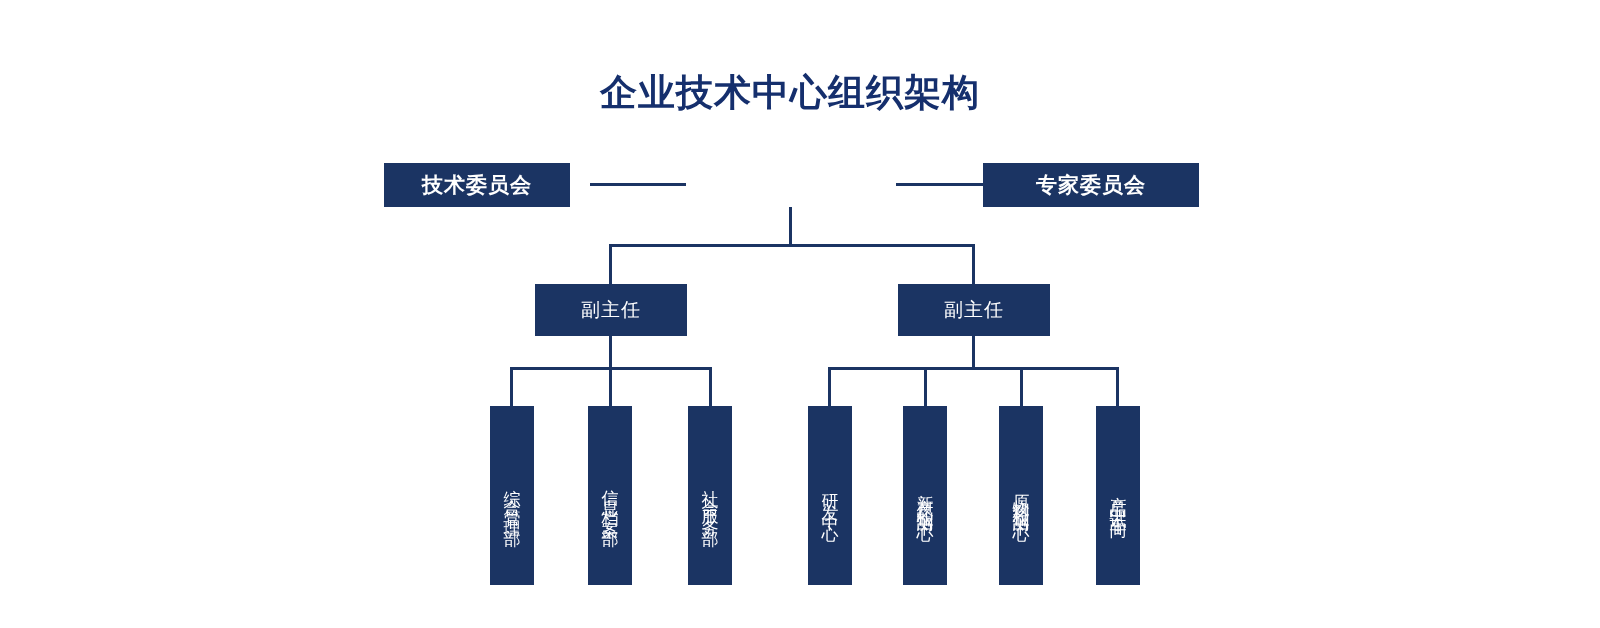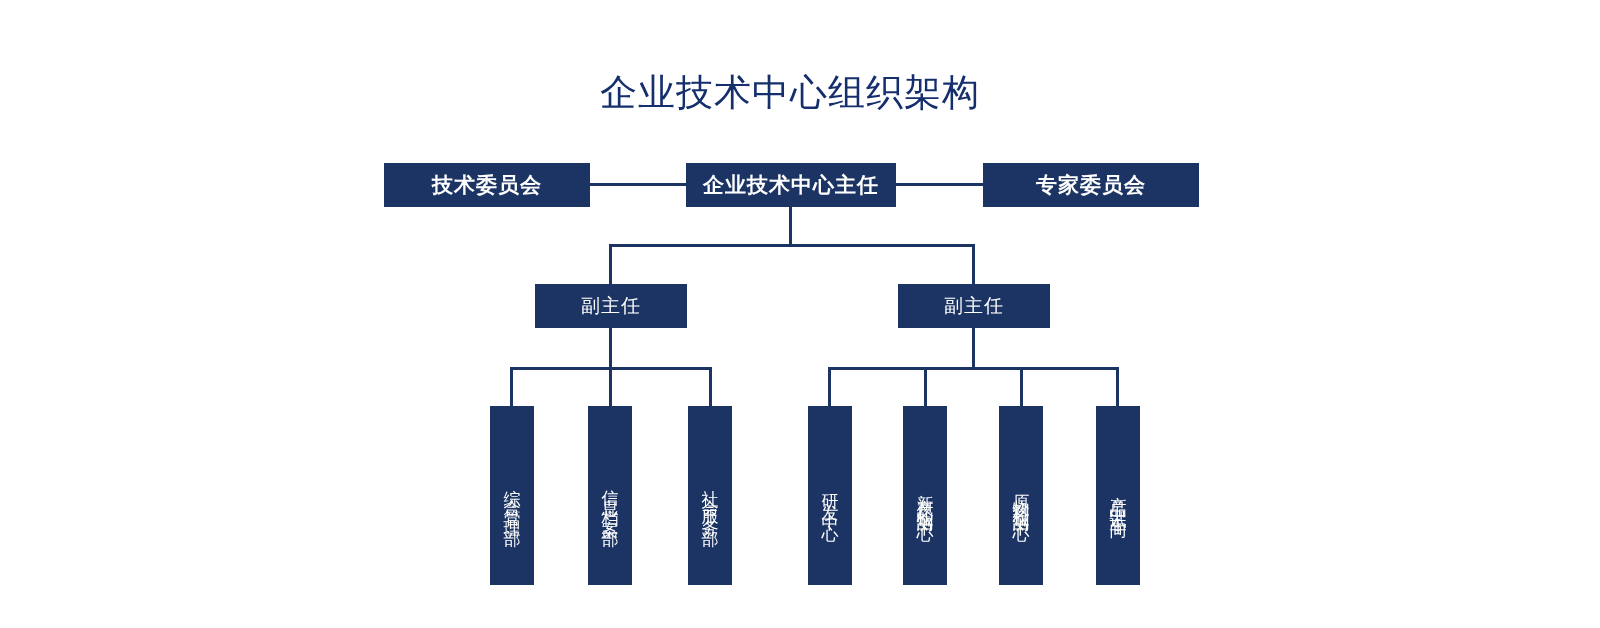--- a/index.html
+++ b/index.html
@@ -20,21 +20,21 @@
     background: var(--color-background);
     overflow: hidden;
   }
   .title {
     position: absolute;
     left: 790px;
     top: 68px;
     transform: translateX(-50%);
     white-space: nowrap;
     font-size: 37px;
-    font-weight: 400;
+    font-weight: 700;
     letter-spacing: 1px;
     color: var(--color-title);
   }
   .box {
     position: absolute;
     background: var(--color-primary);
     color: var(--color-node-text);
     display: flex;
     align-items: center;
     justify-content: center;
@@ -42,21 +42,21 @@
   }
   .row1 {
     top: 163px;
     height: 44px;
     font-size: 21px;
     font-weight: 700;
     letter-spacing: 1px;
   }
   .row2 {
     top: 284px;
-    height: 44px;
+    height: 52px;
     font-size: 19px;
     font-weight: 400;
     letter-spacing: 1px;
   }
   .vbox {
     top: 406px;
     height: 179px;
     width: 44px;
     font-size: 17px;
     font-weight: 400;
@@ -94,25 +94,22 @@
   <div class="line" style="left:609px; top:367px; width:3px; height:39px;"></div>
   <div class="line" style="left:709px; top:367px; width:3px; height:39px;"></div>
 
   <div class="line" style="left:972px; top:328px; width:3px; height:42px;"></div>
   <div class="line" style="left:828px; top:367px; width:291px; height:3px;"></div>
   <div class="line" style="left:828px; top:367px; width:3px; height:39px;"></div>
   <div class="line" style="left:924px; top:367px; width:3px; height:39px;"></div>
   <div class="line" style="left:1020px; top:367px; width:3px; height:39px;"></div>
   <div class="line" style="left:1116px; top:367px; width:3px; height:39px;"></div>
 
-  <div class="box row1" style="left:384px; width:206px;">
+  <div class="box row1" style="left:384px; width:186px;">
     <span>技术委员会</span>
-  </div>
-  <div class="box row1" style="left:686px; width:210px;">
-    <span>企业技术中心主任</span>
   </div>
   <div class="box row1" style="left:983px; width:216px;">
     <span>专家委员会</span>
   </div>
 
   <div class="box row2" style="left:535px; width:152px;">
     <span>副主任</span>
   </div>
   <div class="box row2" style="left:898px; width:152px;">
     <span>副主任</span>

